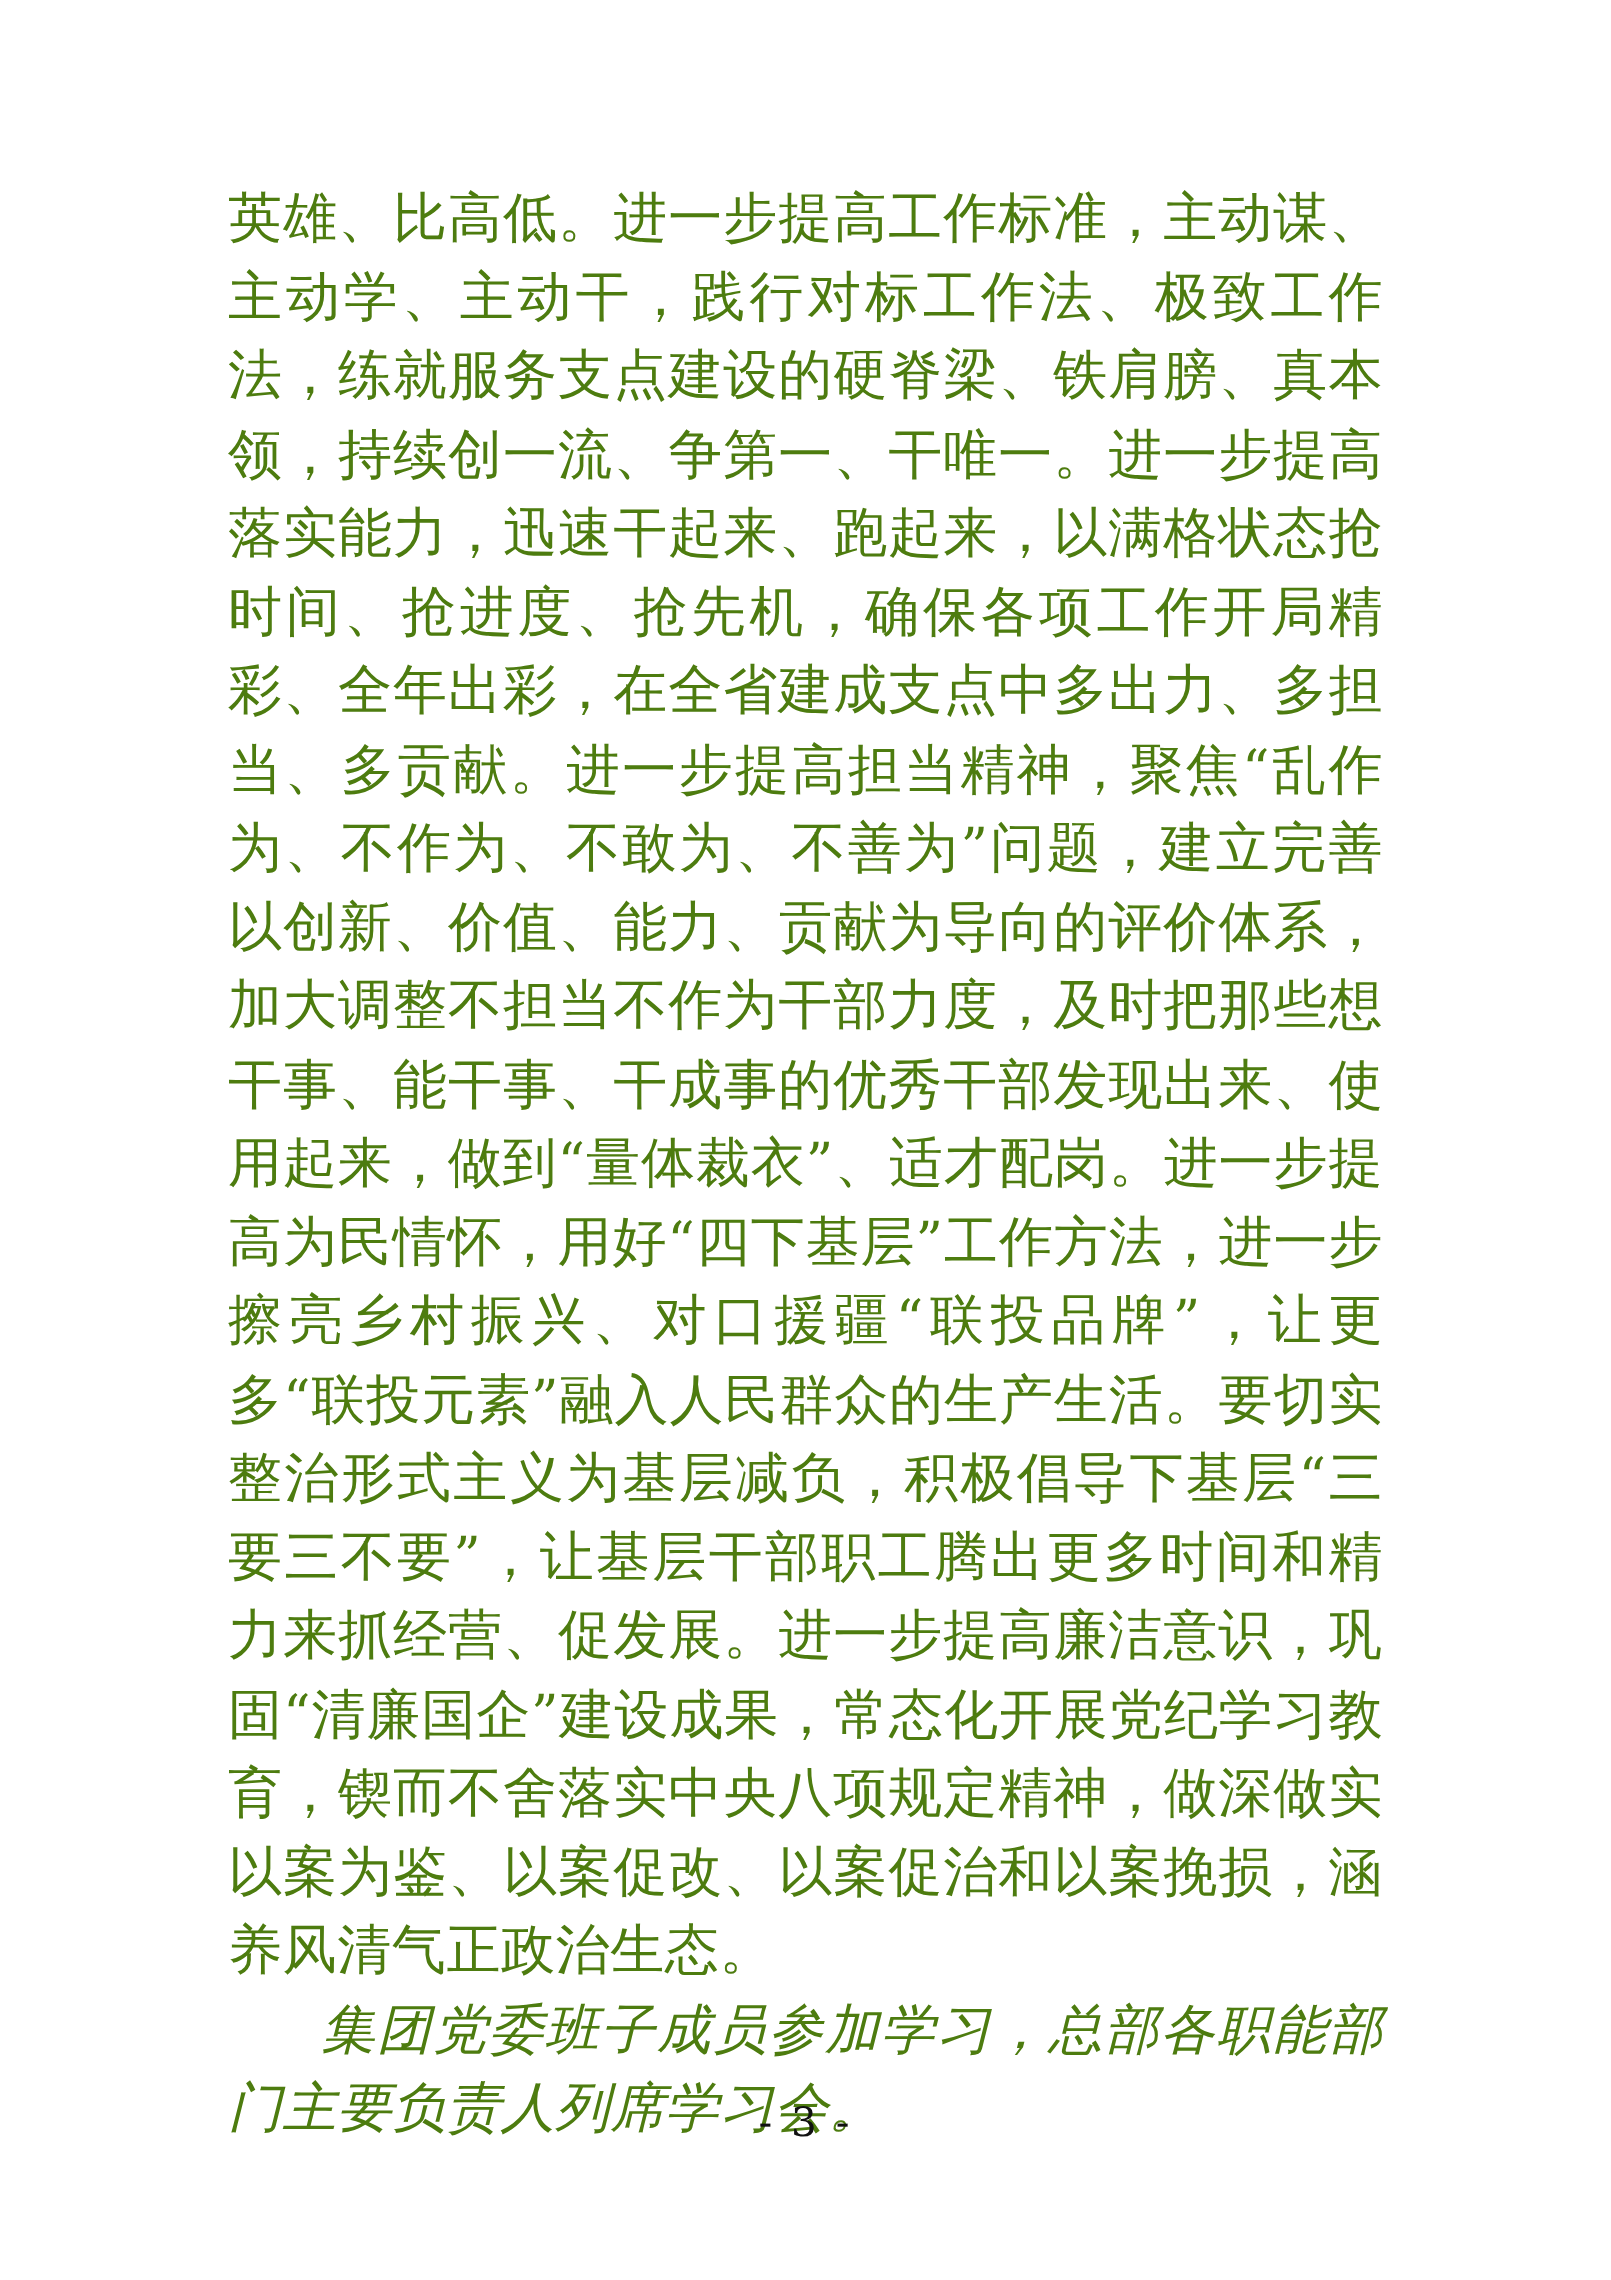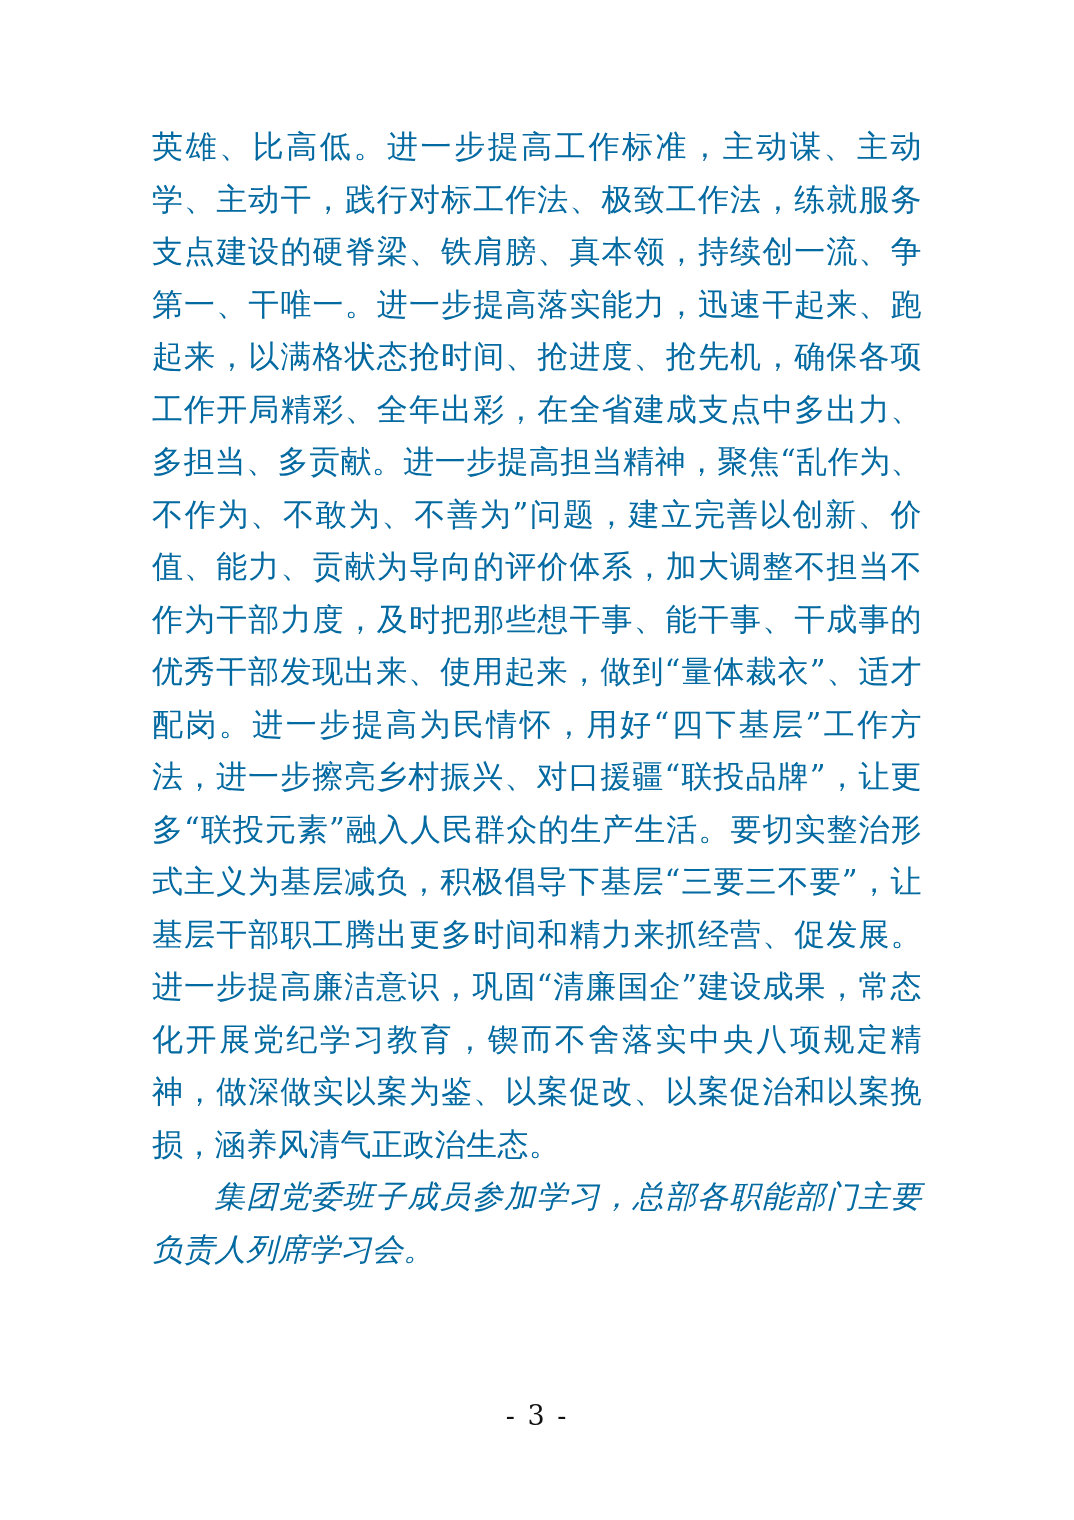--- a/index.html
+++ b/index.html
@@ -16,23 +16,23 @@
     overflow: hidden;
     font-family: "DejaVu Serif", "Liberation Serif", serif;
   }
   .body-area {
     position: absolute;
     left: 152px;
     top: 120px;
     width: 770px;
   }
   .para {
-    font-size: 31px;
+    font-size: 36px;
     line-height: 52.5px;
-    color: #0369a1;
+    color: #4d7c0f;
     text-align: justify;
     text-justify: inter-character;
     letter-spacing: 0.4px;
     margin: 0;
     font-family: "DejaVu Serif", "Liberation Serif", serif;
   }
   .para.indent {
     text-indent: 62px;
   }
   .para + .para {

